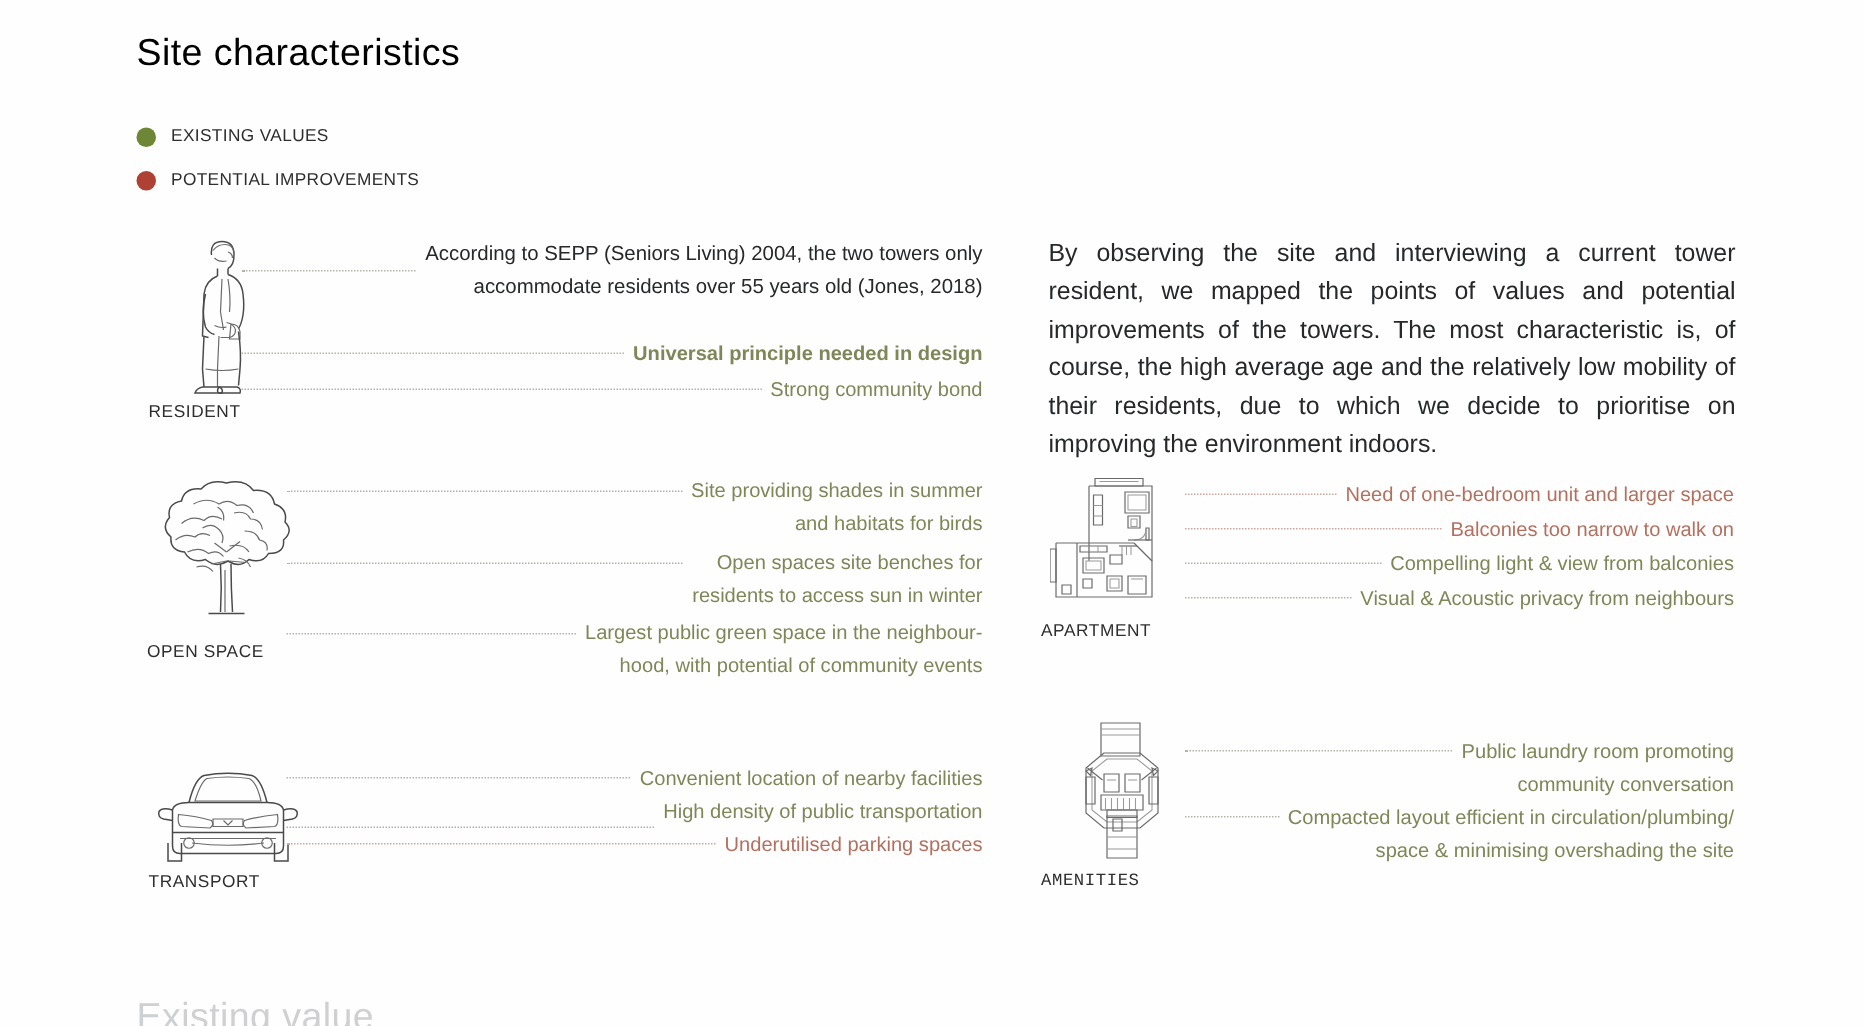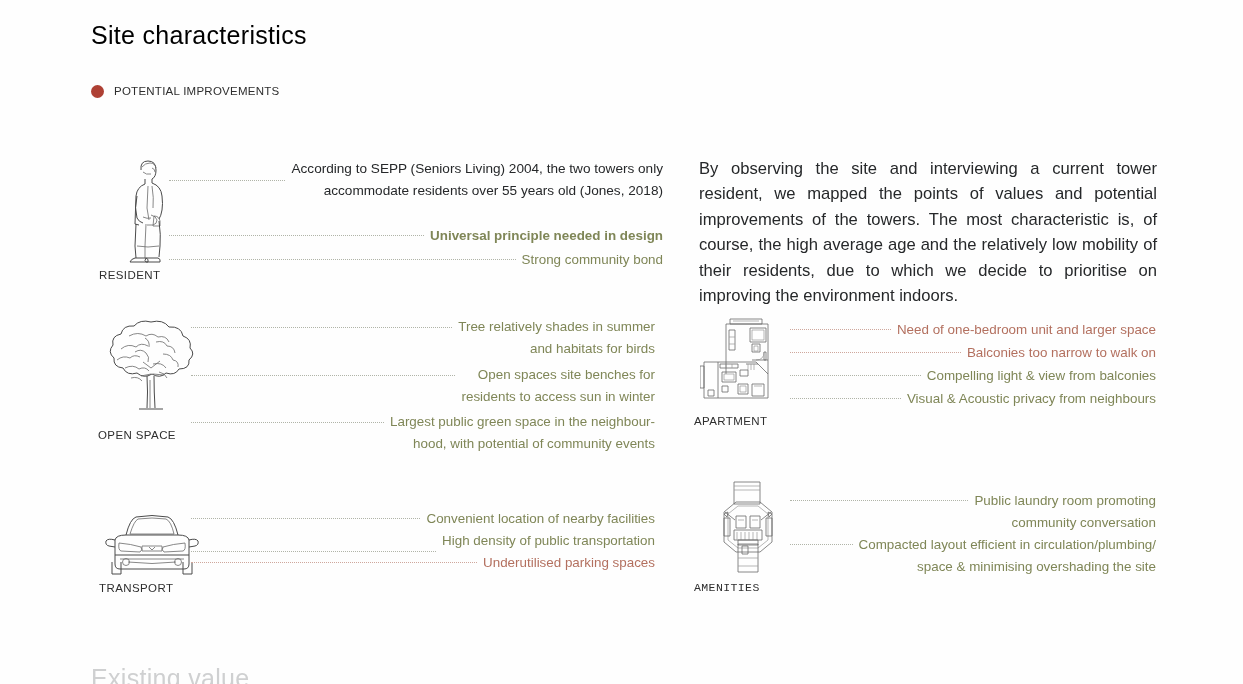--- a/index.html
+++ b/index.html
@@ -126,20 +126,24 @@
 </style>
 </head>
 <body>
 
 <div id="page">
 
   <div class="page-title">Site characteristics</div>
 
   <div class="legend">
     <div class="legend-row">
+      <span class="legend-dot green" style="background: rgb(109, 135, 54);"></span>
+      <span class="legend-label">EXISTING VALUES</span>
+    </div>
+    <div class="legend-row">
       <span class="legend-dot red" style="background: rgb(174, 64, 52);"></span>
       <span class="legend-label">POTENTIAL IMPROVEMENTS</span>
     </div>
   </div>
 
   <p class="intro">By observing the site and interviewing a current tower resident, we mapped the points of values and potential improvements of the towers. The most characteristic is, of course, the high average age and the relatively low mobility of their residents, due to which we decide to prioritise on improving the environment indoors.</p>
 
   <div class="block" style="left:91px; top:158px; width:564px; height:130px;">
     <div class="icon-wrap" style="left:28px; top:0;">
       <svg width="56" height="108" viewBox="0 0 56 108">
@@ -168,21 +172,21 @@
         <path class="ln" d="M40 63 q2 14 1 25 l-1 11"></path>
         <path class="ln-thin" d="M27 66 l-1 22 l0 12"></path>
         <path class="ln-thin" d="M18 88 q11 2 22 0"></path>
 
         <path class="ln" d="M16 100 q-4 1 -5 4 l18 0 q1 -3 -2 -4 z"></path>
         <path class="ln" d="M27 100 q-2 3 0 4 l14 0 q1 -3 -2 -4 z"></path>
       </svg>
     </div>
     <div class="cat-label" style="left:8px; top:111px;">RESIDENT</div>
 
-    <div class="anno-list" style="left:78px; top:0; width:494px;">
+    <div class="anno-list" style="left:70px; top:0; width:494px;">
       <div class="anno" style="height:46px;">
         <span class="leader" style="margin-top:12px;"></span>
         <span class="anno-text dark">According to SEPP (Seniors Living) 2004, the two towers only
 accommodate residents over 55 years old (Jones, 2018)</span>
       </div>
       <div class="anno" style="height:24px; margin-top:21px;font-weight:bold;">
         <span class="leader"></span>
         <span class="anno-text green">Universal principle needed in design</span>
       </div>
       <div class="anno" style="height:24px;">
@@ -222,21 +226,21 @@
         <path class="ln-thin" d="M49 64 l0 28"></path>
 
         <path class="ln" d="M38 93 l24 0"></path>
       </svg>
     </div>
     <div class="cat-label" style="left:7px; top:113px;">OPEN SPACE</div>
 
     <div class="anno-list" style="left:100px; top:0; width:464px;">
       <div class="anno" style="height:44px;">
         <span class="leader" style="margin-top:1px;"></span>
-        <span class="anno-text green">Tree relatively shades in summer
+        <span class="anno-text green">Site providing shades in summer
 and habitats for birds</span>
       </div>
       <div class="anno" style="height:44px; margin-top:4px;">
         <span class="leader" style="margin-top:1px;"></span>
         <span class="anno-text green">Open spaces site benches for
 residents to access sun in winter</span>
       </div>
       <div class="anno" style="height:44px; margin-top:3px;">
         <span class="leader" style="margin-top:1px;"></span>
         <span class="anno-text green">Largest public green space in the neighbour-

